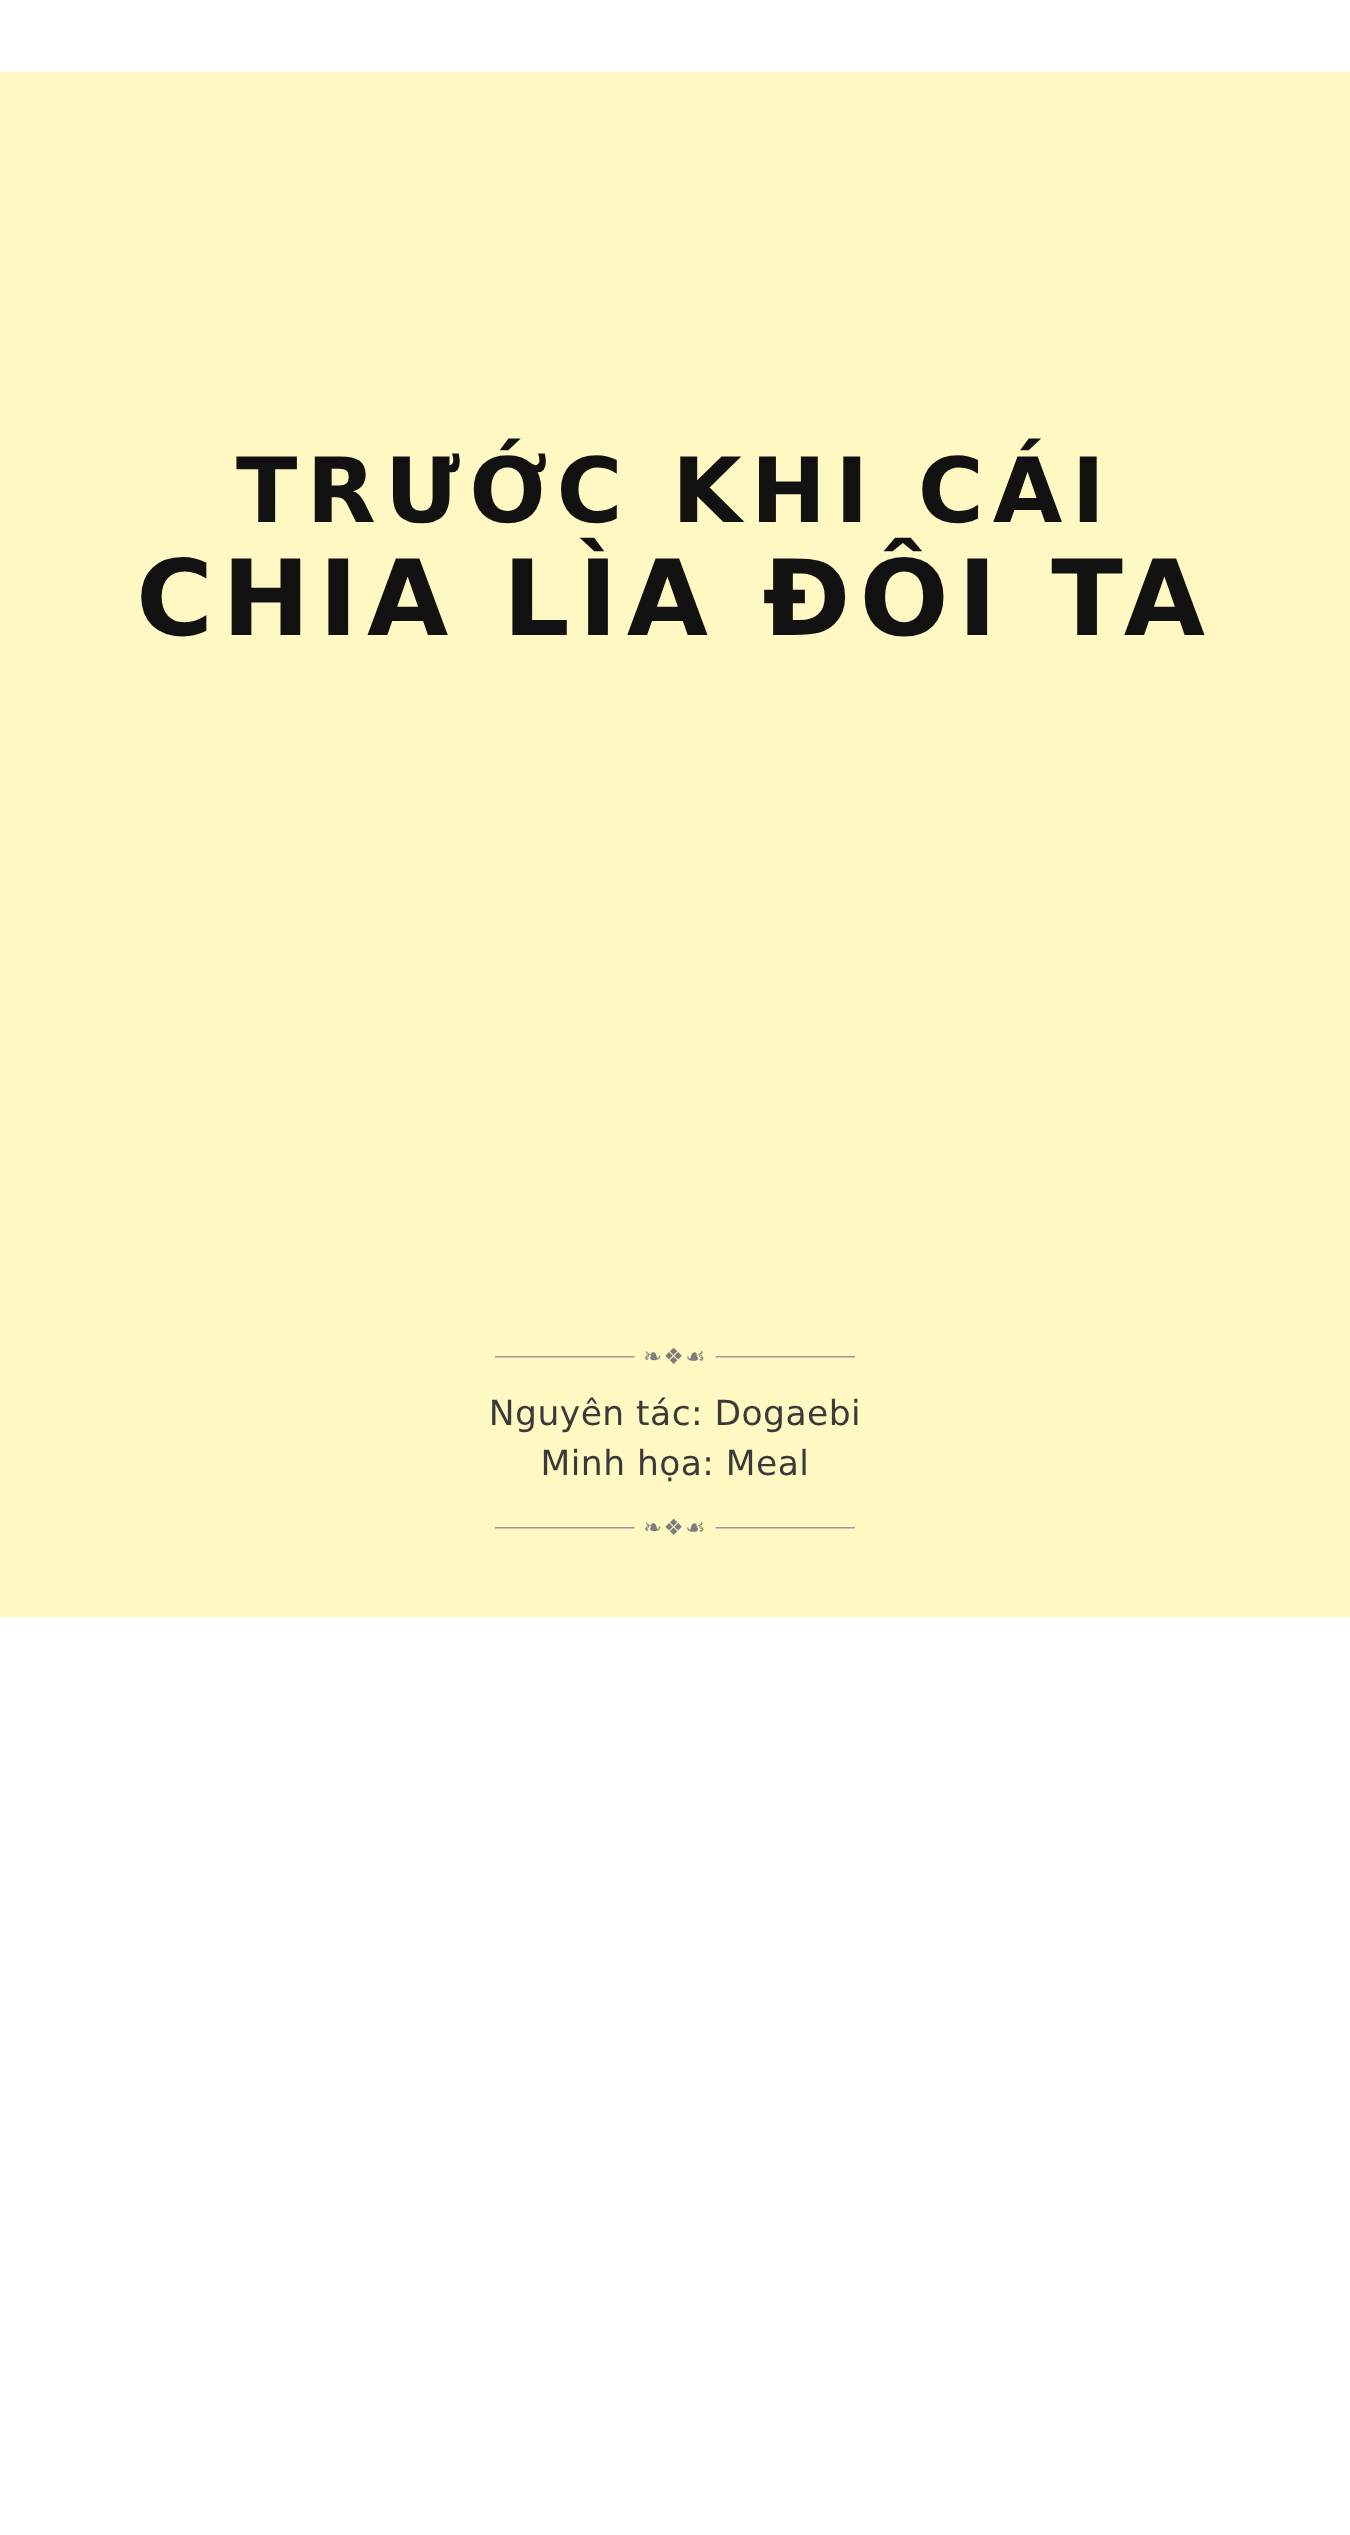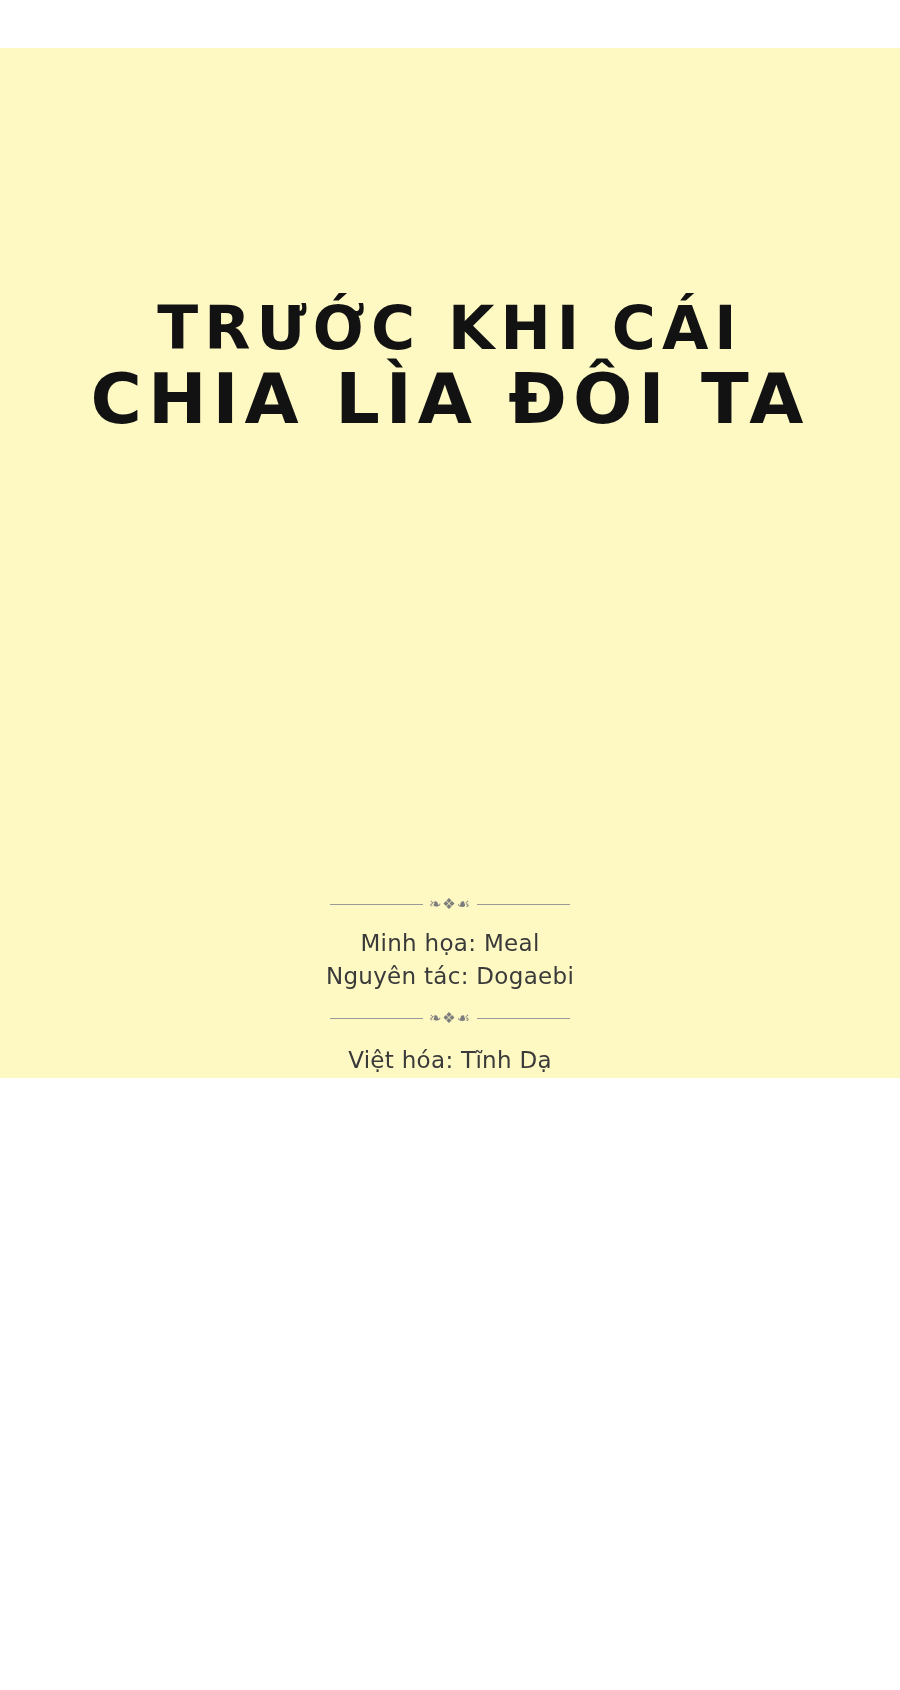--- a/index.html
+++ b/index.html
@@ -202,31 +202,28 @@
 
   <div class="credits">
 
     <div class="ornament">
       <span class="rule"></span>
       <span class="glyph">❧❖☙</span>
       <span class="rule"></span>
     </div>
 
     <div class="credits-group-1">
+      <div class="credit-line">Nguyên tác: Dogaebi</div>
       <div class="credit-line">Minh họa: Meal</div>
-      <div class="credit-line">Nguyên tác: Dogaebi</div>
     </div>
 
     <div class="ornament">
       <span class="rule"></span>
       <span class="glyph">❧❖☙</span>
       <span class="rule"></span>
     </div>
 
-    <div class="credits-group-2">
-      <div class="credit-line">Việt hóa: Tĩnh Dạ</div>
-    </div>
 
   </div>
 
   <div class="spacer-lower"></div>
 
 </div>
 
 </body></html>

